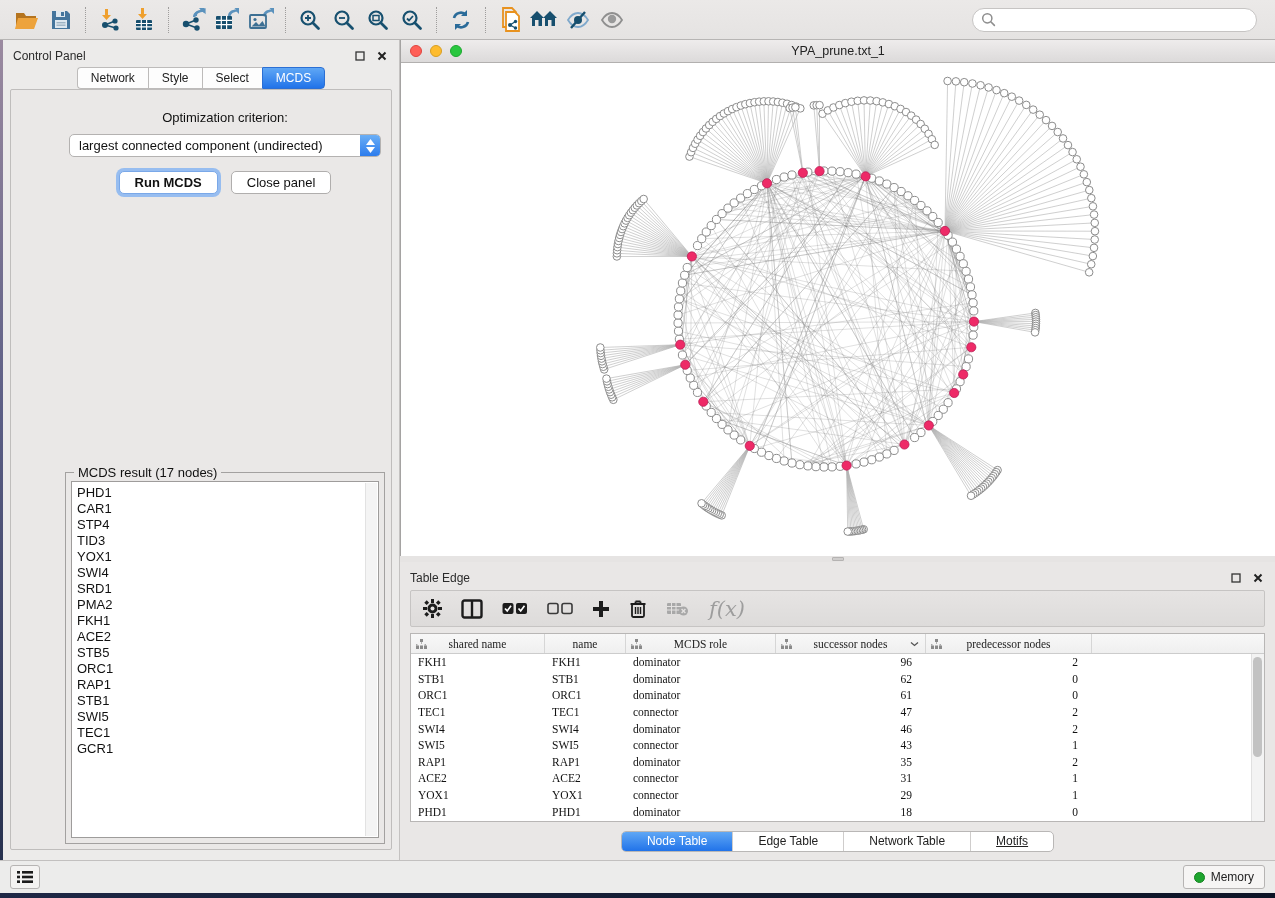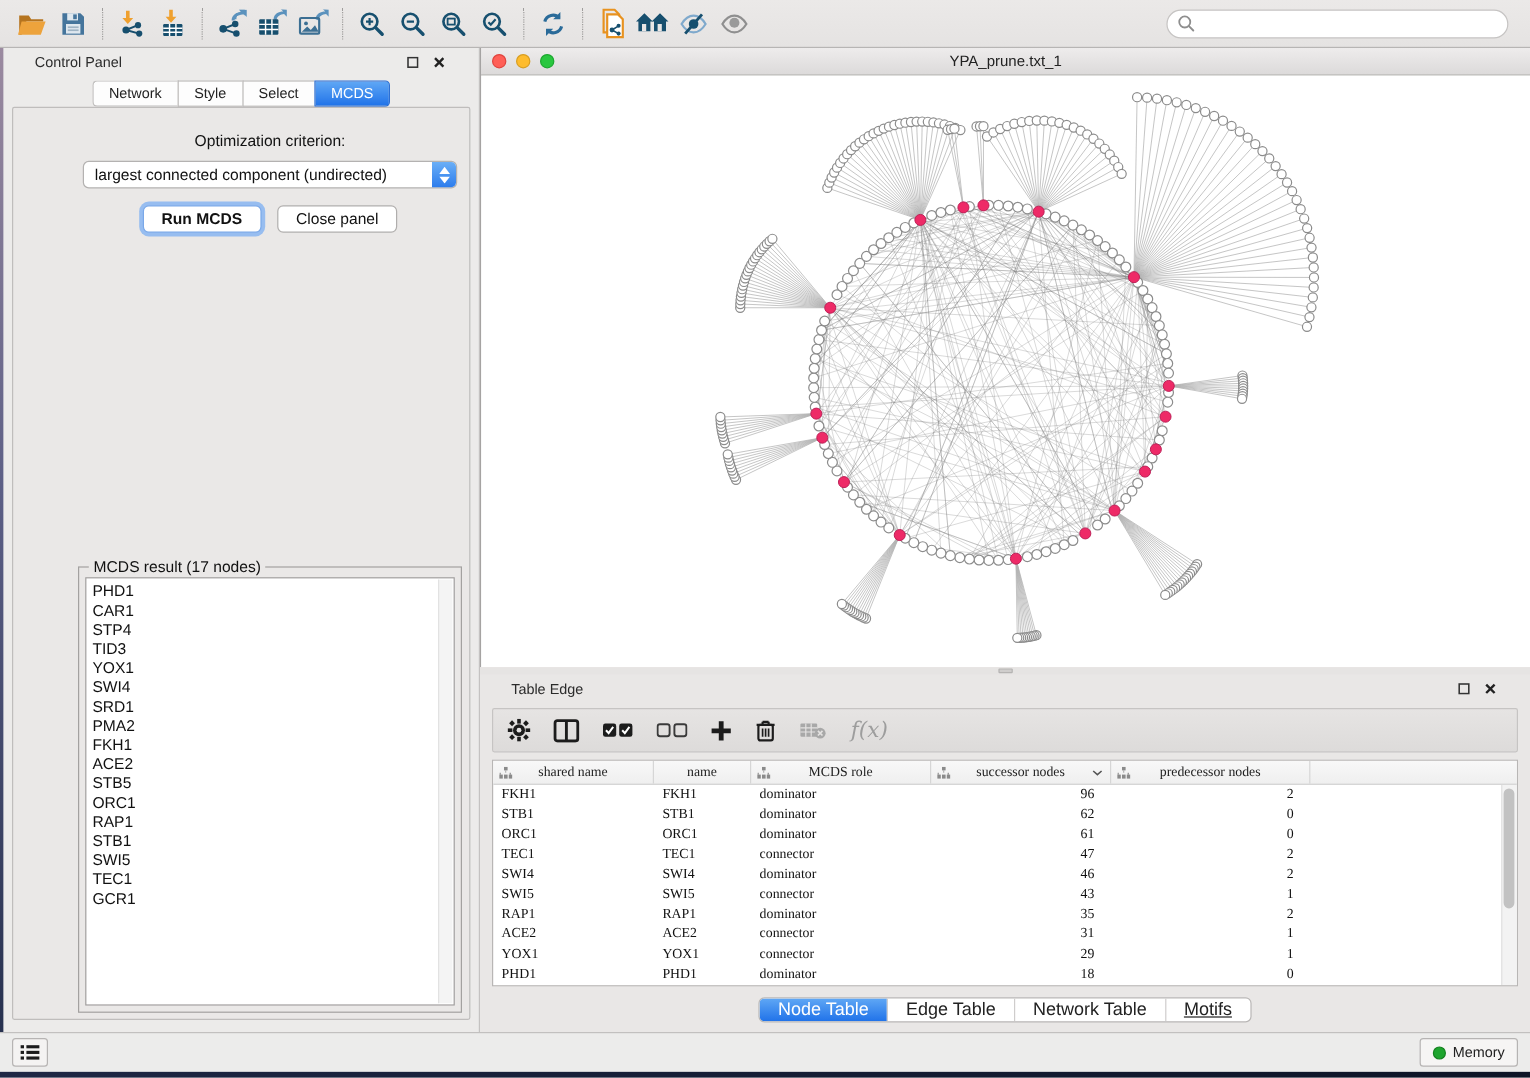--- a/index.html
+++ b/index.html
@@ -18,21 +18,21 @@
   .tb-spacer { flex:1; }
   .searchbox { width:285px; height:24px; background:#fff; border:1px solid #c6c4c3; border-radius:12px; display:flex; align-items:center; padding:0 8px; margin-right:8px; }
   .searchbox input { border:none; outline:none; flex:1; font-size:12px; margin-left:6px; background:transparent; font-family:inherit; }
 
   
   .main { flex:1; display:flex; min-height:0; }
   .sliver { width:3px; flex:none; background:linear-gradient(#9b8aa0,#5c5f86 45%,#27314f); }
 
   
   .control-panel { width:397px; flex:none; background:#ecebea; display:flex; flex-direction:column; border-right:1px solid #c4c2c1; }
-  .panel-titlebar { height:23px; display:flex; align-items:center; padding:0 26px; flex:none; }
+  .panel-titlebar { height:23px; display:flex; align-items:flex-end; padding:0 10px; flex:none; }
   .panel-title { font-size:12px; color:#2b2b2b; }
   .pt-space { flex:1; }
   .wm-btn { width:14px; height:14px; display:flex; align-items:center; justify-content:center; margin-left:8px; cursor:default; }
   .cp-tabs { display:flex; justify-content:center; margin-top:4px; flex:none; }
   .cp-tab { font-size:12px; padding:3px 13px; background:#fdfdfd; border:1px solid #bdbbba; border-right:none; color:#222; cursor:default; }
   .cp-tab:first-child { border-radius:4px 0 0 4px; }
   .cp-tab:last-child { border-right:1px solid #bdbbba; border-radius:0 4px 4px 0; }
   .cp-tab.active { background:linear-gradient(#5fa7f5,#2173e9); color:#fff; border-color:#2b6fd4; }
   .cp-box { flex:1; margin:0 7px 10px 7px; border:1px solid #bfbdbc; border-radius:2px; background:#eae8e7; display:flex; flex-direction:column; min-height:0;padding-left:48px; }
   .opt-label { text-align:center; margin-top:20px; font-size:13px; color:#111; }
@@ -63,35 +63,35 @@
   .net-canvas { flex:1; background:#fff; position:relative; overflow:hidden; }
   .net-canvas svg { position:absolute; inset:0; }
 
   .h-split { height:6px; flex:none; background:#e6e4e3; position:relative; }
   .h-split .handle { position:absolute; left:50%; top:1px; width:12px; height:4px; margin-left:-6px; background:#cfcdcc; border:1px solid #b5b3b2; border-radius:1px; }
 
   
   .table-panel { flex:1; display:flex; flex-direction:column; min-height:0; }
   .tp-toolbar { margin:5px 10px 0 10px; height:37px; background:linear-gradient(#e6e4e3,#dddbda); border:1px solid #c6c4c3; border-radius:2px; display:flex; align-items:center; padding:0 12px; gap:19px; flex:none; }
   .tp-icon { display:flex; align-items:center; justify-content:center; cursor:default; }
-  .fx { font-family:"DejaVu Serif","Liberation Serif",serif; font-style:italic; font-size:18px; color:#9d9d9d; }
+  .fx { font-family:"DejaVu Serif","Liberation Serif",serif; font-style:italic; font-size:21px; color:#9d9d9d; }
   .tp-table { margin:6px 10px 0 10px; background:#fff; border:1px solid #b8b6b5; flex:none; height:189px; display:flex; flex-direction:column; position:relative; overflow:hidden;font-family:Liberation Serif, serif; }
   .t-head { display:grid; grid-template-columns:134px 81px 150px 150px 166px 1fr; height:20px; flex:none; background:linear-gradient(#f8f8f8,#efefef); border-bottom:1px solid #cccccc; }
   .th { position:relative; display:flex; align-items:center; justify-content:center; font-size:11.5px; color:#222; border-right:1px solid #d6d6d6; gap:4px; }
   .th .colicon { position:absolute; left:5px; }
   .th.no-border { border-right:none; }
   .t-rows { flex:1; position:relative; overflow:hidden; }
   .t-row { display:grid; grid-template-columns:134px 81px 150px 150px 166px 1fr; height:16.6px; align-items:center; }
   .td { font-size:11.5px; color:#111; padding-left:7px; white-space:nowrap; }
   .td.num { text-align:right; padding-right:14px; }
   .v-scroll { position:absolute; top:0; right:0; bottom:0; width:13px; background:#f3f3f3; border-left:1px solid #e0e0e0; }
   .v-thumb { position:absolute; top:3px; right:2px; width:9px; height:100px; background:#c2c2c2; border-radius:5px; }
   .tp-tabs { flex:1; display:flex; align-items:center; justify-content:center; }
   .seg-group { display:inline-flex; border:1px solid #b9b7b6; border-radius:5px; overflow:hidden; background:#fff; height:21px; }
-  .seg { font-size:15px; padding:2px 15px; display:flex; align-items:center; border-right:1px solid #cfcdcc; color:#222; cursor:default; }
+  .seg { font-size:12px; padding:2px 25px; display:flex; align-items:center; border-right:1px solid #cfcdcc; color:#222; cursor:default; }
   .seg:last-child { border-right:none;text-decoration:underline; }
   .seg.active { background:linear-gradient(#5fa7f5,#2173e9); color:#fff; }
 
   
   .statusbar { height:33px; flex:none; background:#ececeb; border-top:1px solid #c2c0bf; display:flex; align-items:center; padding:0 10px; }
   .list-btn { width:30px; height:24px; background:#f4f3f2; border:1px solid #b6b4b3; border-radius:3px; display:flex; align-items:center; justify-content:center; }
   .sb-space { flex:1; }
   .memory-btn { height:24px; background:#f6f5f4; border:1px solid #b6b4b3; border-radius:3px; display:flex; align-items:center; gap:6px; padding:0 10px; font-size:12px; color:#222; }
   .mem-dot { width:11px; height:11px; border-radius:50%; background:#1ea52e; border:1px solid #14821f; }
 </style>

